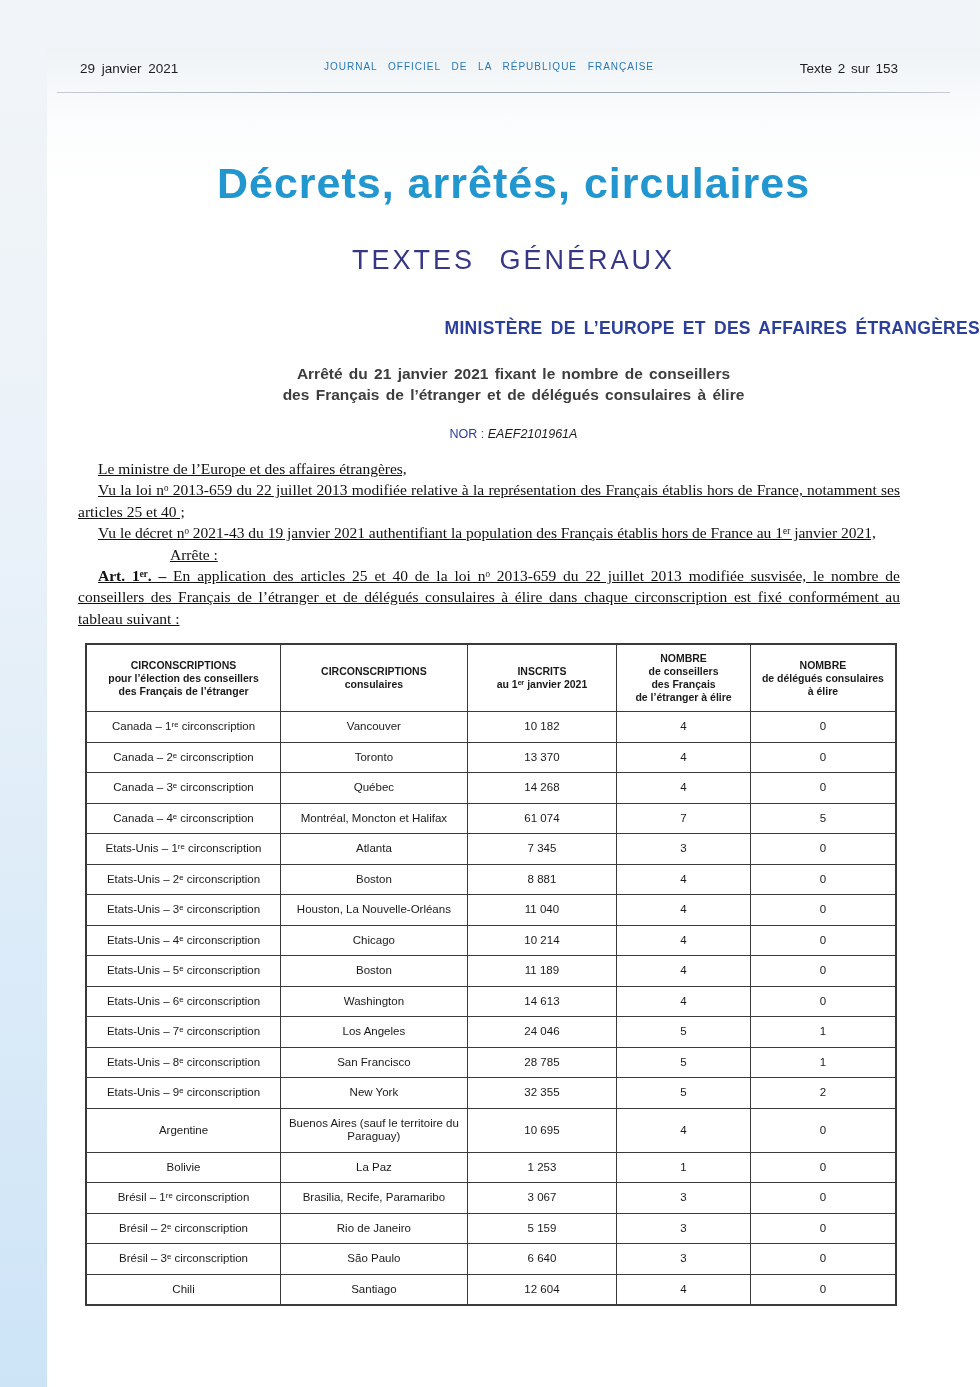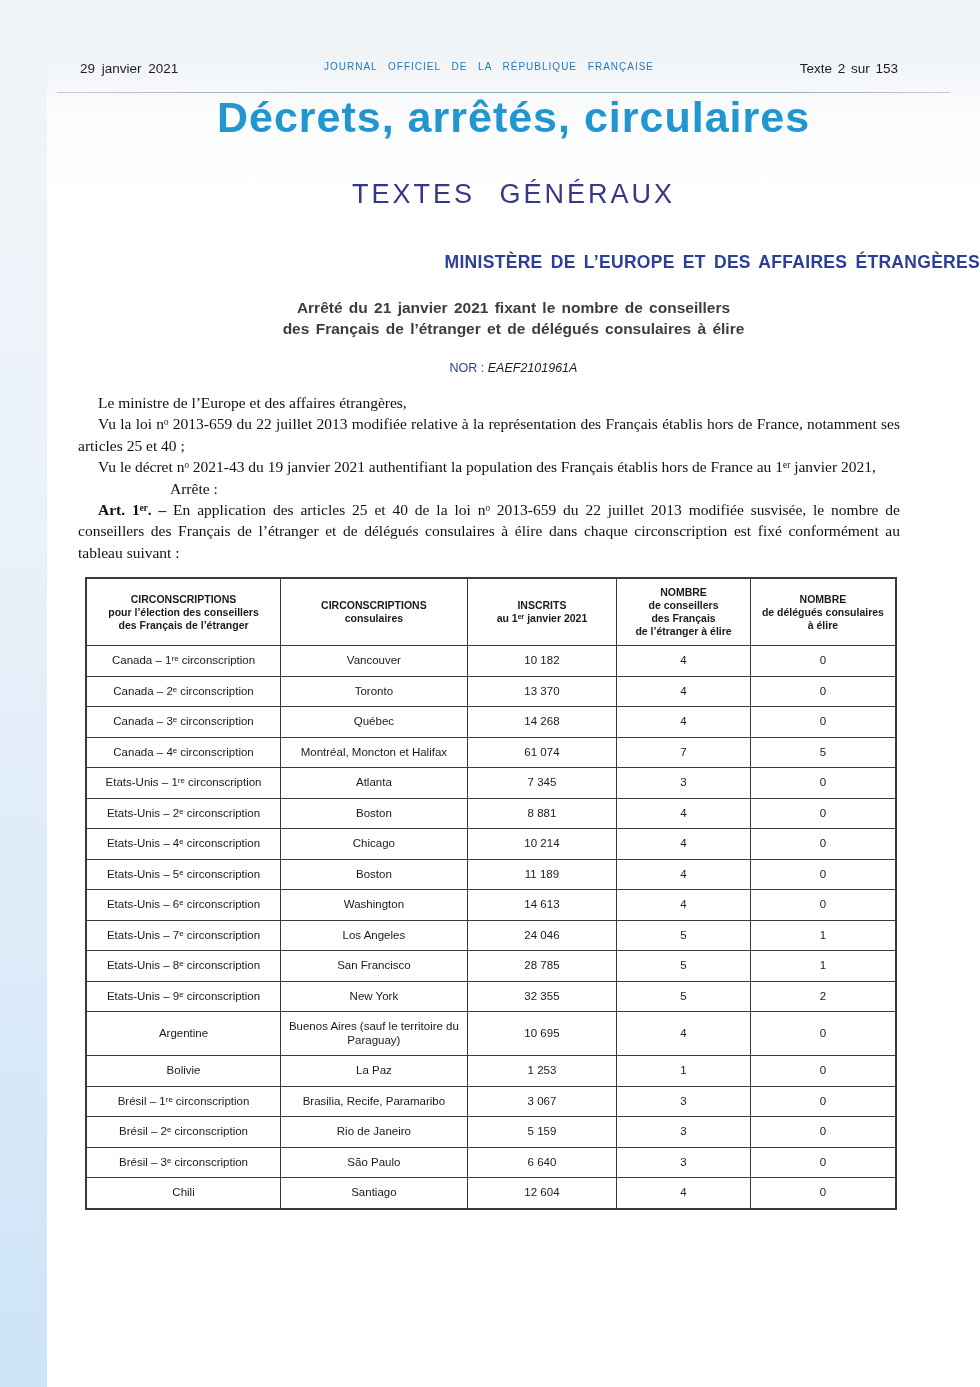--- a/index.html
+++ b/index.html
@@ -36,20 +36,21 @@
     word-spacing: 7px;
   }
   .header-texte { position: absolute; right: 0; top: 13px; word-spacing: 2px; }
   .header-rule {
     margin: 11px 30px 0 10px;
     height: 1px;
     background: linear-gradient(90deg, #c6ccd4 0%, #9aa7b6 30%, #9aa7b6 80%, #c6ccd4 100%);
   }
   
   .main-title {
+    margin-top: 66px;
     text-align: center;
     font-size: 43px;
     line-height: 48px;
     font-weight: bold;
     letter-spacing: 1px;
     color: #2196cf;
   }
   .section-title {
     margin-top: 38px;
     text-align: center;
@@ -88,20 +89,21 @@
   .nor-value { font-style: italic; color: #1c1c1c; }
   
   .body-text {
     margin: 16px 0 0 31px;
     width: 822px;
     font-family: "Liberation Serif", "DejaVu Serif", serif;
     font-size: 15.5px;
     line-height: 21.4px;
     color: #111;
     text-align: justify;
+    text-decoration: underline;
   }
   .body-text p { margin: 0; text-indent: 20px; }
   .arrete-line { margin: 7px 0 5px 0; text-indent: 92px !important; }
   .article-label { font-weight: bold; }
   
   table.jo-table {
     margin: 14px 0 0 38px;
     width: 812px;
     border-collapse: collapse;
     border: 2px solid #3a3a3a;
@@ -228,20 +230,27 @@
           <td>0</td>
         </tr>
         <tr>
           <td>Etats-Unis – 2ᵉ circonscription</td>
           <td>Boston</td>
           <td>8 881</td>
           <td>4</td>
           <td>0</td>
         </tr>
         <tr>
+          <td>Etats-Unis – 3ᵉ circonscription</td>
+          <td>Houston, La Nouvelle-Orléans</td>
+          <td>11 040</td>
+          <td>4</td>
+          <td>0</td>
+        </tr>
+        <tr>
           <td>Etats-Unis – 4ᵉ circonscription</td>
           <td>Chicago</td>
           <td>10 214</td>
           <td>4</td>
           <td>0</td>
         </tr>
         <tr>
           <td>Etats-Unis – 5ᵉ circonscription</td>
           <td>Boston</td>
           <td>11 189</td>

